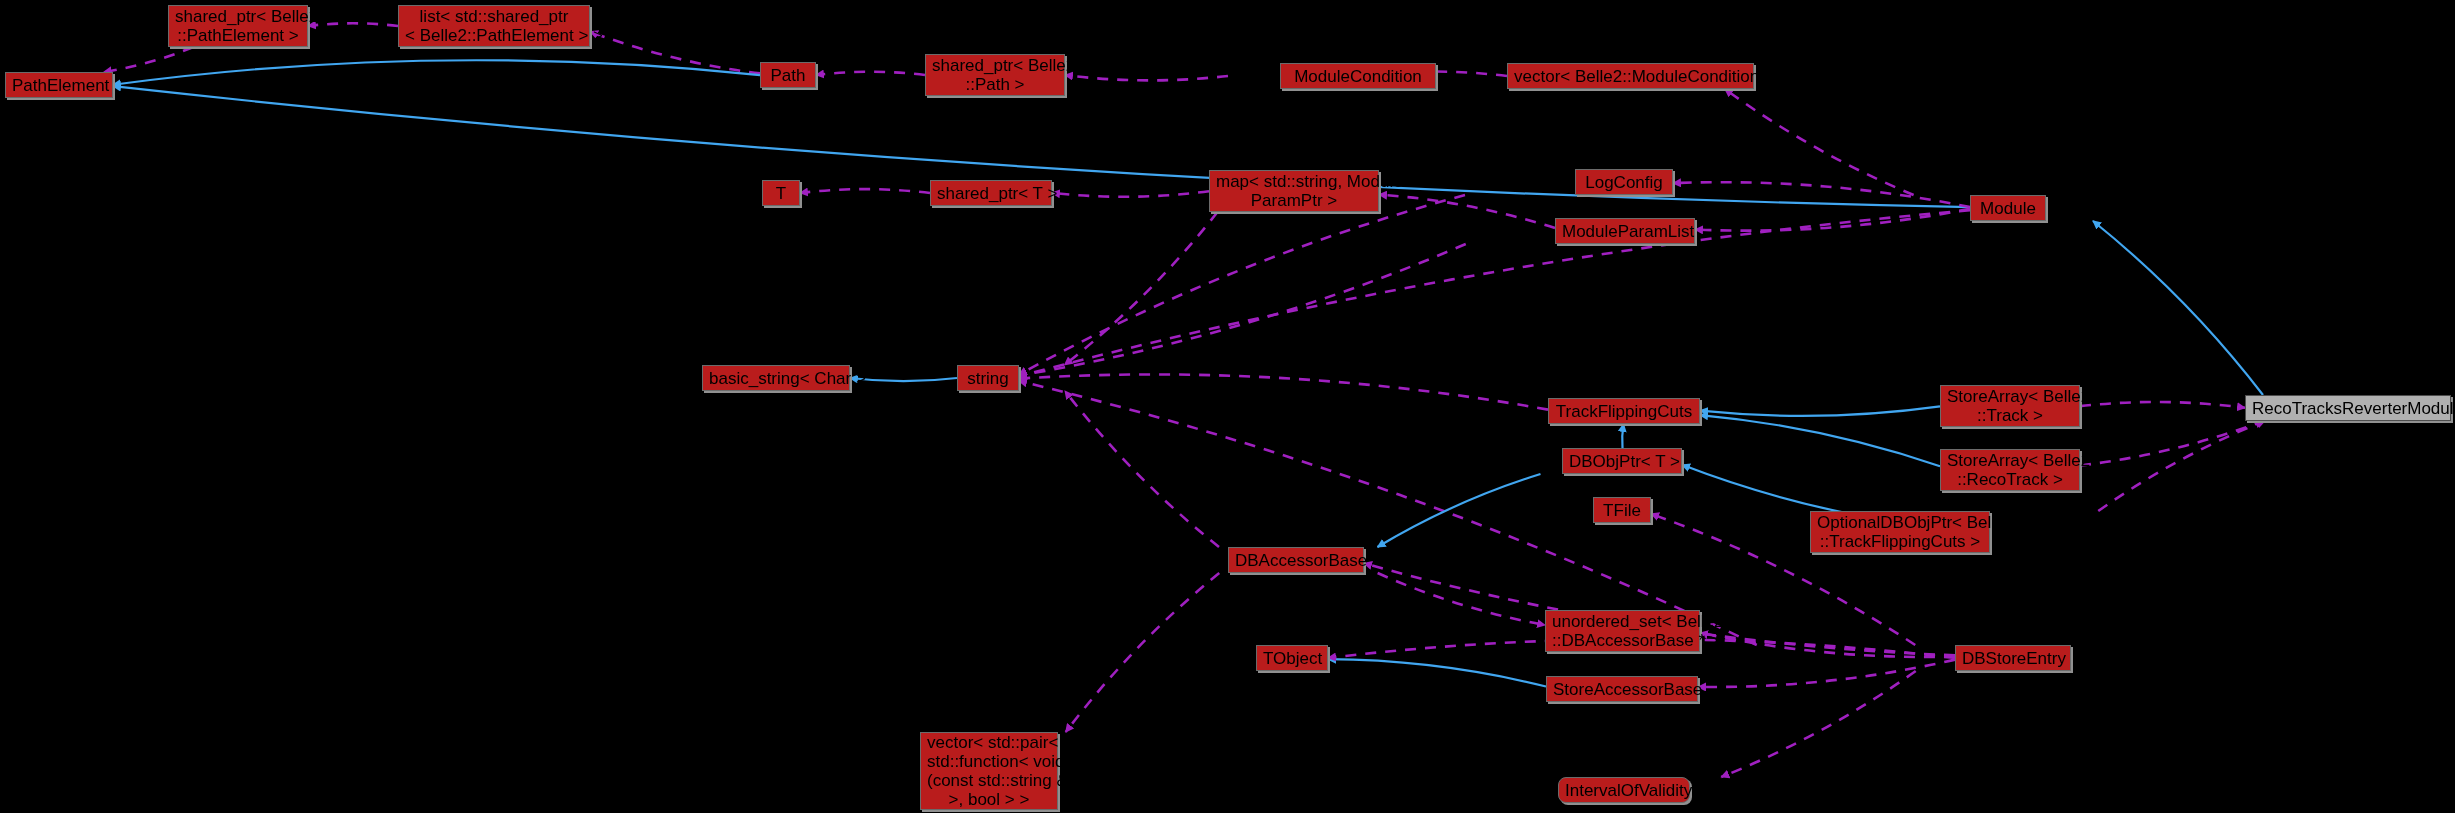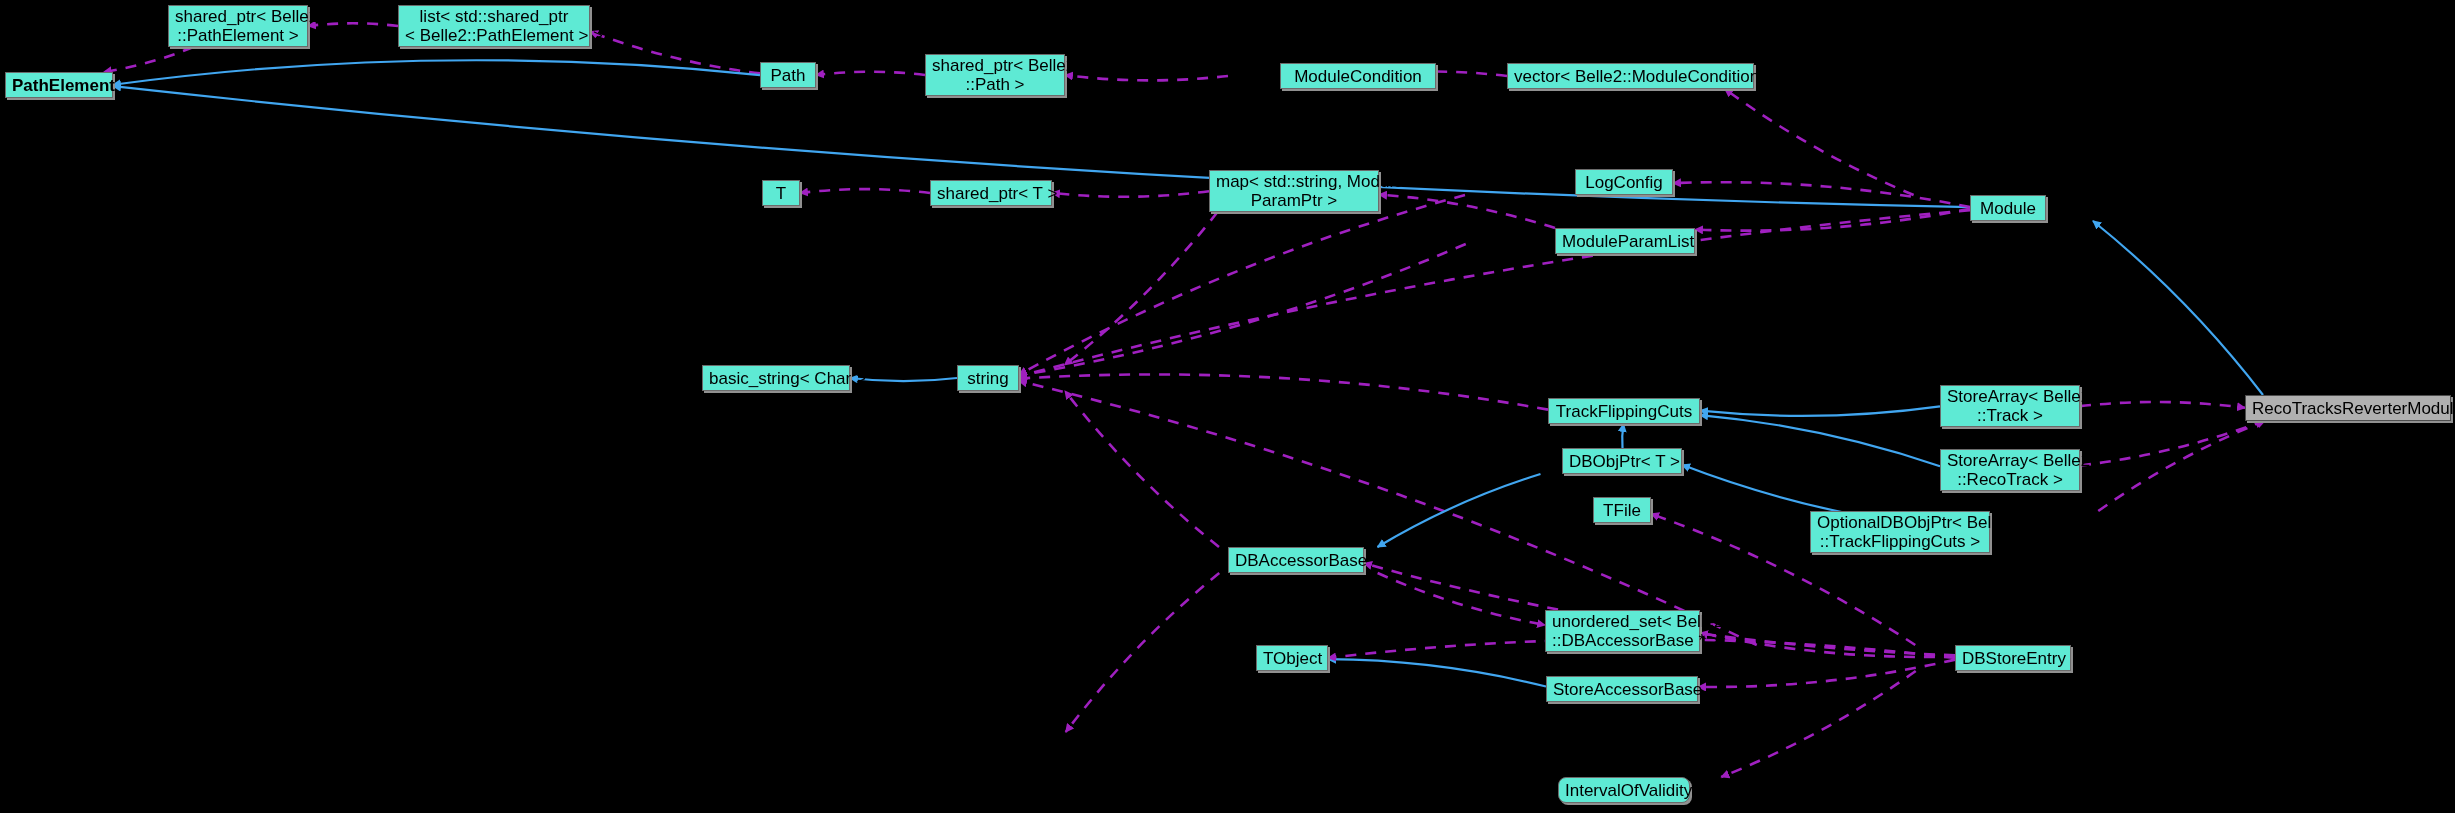--- a/index.html
+++ b/index.html
@@ -1,19 +1,19 @@
 <!DOCTYPE html>
 <html><head>
 <meta charset="utf-8">
 <style>
   html,body{margin:0;padding:0;background:#000;}
   #canvas{position:relative;width:2455px;height:813px;background:#000;overflow:hidden;
           font-family:"Liberation Sans",sans-serif;}
   #edges{position:absolute;left:0;top:0;width:2455px;height:813px;}
-  .node{position:absolute;box-sizing:border-box;background:#5eead4;border:1px solid #6b6b6b;
+  .node{position:absolute;box-sizing:border-box;background:#b91c1c;border:1px solid #6b6b6b;
         color:#000;font-size:17px;line-height:19px;text-align:center;
         display:flex;align-items:center;justify-content:center;
         box-shadow:2px 2px 0 0 #909090;white-space:pre;padding:2px 6px;}
   .node.current{background:#b0b0b0;border:1px solid #4d4d4d;}
   .node span{display:block;width:100%;}
 </style>
 </head>
 <body>
 
 <div id="canvas">
@@ -62,49 +62,53 @@
         <path d="M 1955 655.2253835425383 Q 1653.9816569037657 644.6991910739191 1364 563.2529986052998" fill="none" stroke="#a020c0" stroke-width="2.6" stroke-dasharray="11,9" marker-end="url(#arrow-purple)"></path>
         <path d="M 1377.625 573 Q 1458.1864127105666 609.0932274119449 1545 625.1014548238898" fill="none" stroke="#a020c0" stroke-width="2.6" stroke-dasharray="11,9" marker-end="url(#arrow-purple)"></path>
         <path d="M 1955 656.5964148527529 Q 1826.0767439180538 660.035947503201 1700 632.8754801536492" fill="none" stroke="#a020c0" stroke-width="2.6" stroke-dasharray="11,9" marker-end="url(#arrow-purple)"></path>
         <path d="M 1546 686.5012121212121 Q 1438.6390545454547 659.7624242424241 1328 659.1836363636363" fill="none" stroke="#41a6f0" stroke-width="2.2" marker-end="url(#arrow-blue)"></path>
         <path d="M 1955 659.6094629156011 Q 1828.136895140665 688.6702557544758 1698 686.8910485933504" fill="none" stroke="#a020c0" stroke-width="2.6" stroke-dasharray="11,9" marker-end="url(#arrow-purple)"></path>
         <path d="M 1219.25 573 Q 1132.96 643.29 1065.75 732" fill="none" stroke="#a020c0" stroke-width="2.6" stroke-dasharray="11,9" marker-end="url(#arrow-purple)"></path>
         <path d="M 1915.75 671 Q 1824.86 735.67 1721.25 777" fill="none" stroke="#a020c0" stroke-width="2.6" stroke-dasharray="11,9" marker-end="url(#arrow-purple)"></path>
         <path d="M 1955 658 Q 1641.5 620.38 1328 658" fill="none" stroke="#a020c0" stroke-width="2.6" stroke-dasharray="11,9" marker-end="url(#arrow-purple)"></path>
       </g>
   </svg>
-<div class="node" style="left: 5px; top: 72px; width: 108px; height: 26px; font-weight: bold;"><span>PathElement</span></div>
+<div class="node" style="left: 5px; top: 72px; width: 108px; height: 26px;"><span>PathElement</span></div>
     <div class="node" style="left: 168px; top: 5px; width: 140px; height: 42px;"><span>shared_ptr&lt; Belle2
 ::PathElement &gt;</span></div>
     <div class="node" style="left: 398px; top: 5px; width: 192px; height: 42px;"><span>list&lt; std::shared_ptr
 &lt; Belle2::PathElement &gt; &gt;</span></div>
     <div class="node" style="left: 760px; top: 62px; width: 56px; height: 26px;"><span>Path</span></div>
     <div class="node" style="left: 925px; top: 54px; width: 140px; height: 42px;"><span>shared_ptr&lt; Belle2
 ::Path &gt;</span></div>
     <div class="node" style="left: 1280px; top: 63px; width: 156px; height: 26px;"><span>ModuleCondition</span></div>
     <div class="node" style="left: 1507px; top: 63px; width: 247px; height: 26px;"><span>vector&lt; Belle2::ModuleCondition &gt;</span></div>
     <div class="node" style="left: 762px; top: 180px; width: 38px; height: 26px;"><span>T</span></div>
     <div class="node" style="left: 930px; top: 180px; width: 122px; height: 26px;"><span>shared_ptr&lt; T &gt;</span></div>
     <div class="node" style="left: 1209px; top: 170px; width: 170px; height: 42px;"><span>map&lt; std::string, Module
 ParamPtr &gt;</span></div>
     <div class="node" style="left: 1575px; top: 169px; width: 98px; height: 26px;"><span>LogConfig</span></div>
-    <div class="node" style="left: 1555px; top: 228px; width: 140px; height: 26px;"><span>ModuleParamList</span></div>
+    <div class="node" style="left: 1555px; top: 218px; width: 140px; height: 26px;"><span>ModuleParamList</span></div>
     <div class="node" style="left: 1970px; top: 195px; width: 76px; height: 26px;"><span>Module</span></div>
     <div class="node" style="left: 702px; top: 365px; width: 148px; height: 26px;"><span>basic_string&lt; Char &gt;</span></div>
     <div class="node" style="left: 957px; top: 365px; width: 62px; height: 26px;"><span>string</span></div>
     <div class="node" style="left: 1548px; top: 398px; width: 152px; height: 26px;"><span>TrackFlippingCuts</span></div>
     <div class="node" style="left: 1562px; top: 448px; width: 120px; height: 26px;"><span>DBObjPtr&lt; T &gt;</span></div>
     <div class="node" style="left: 1593px; top: 497px; width: 58px; height: 26px;"><span>TFile</span></div>
     <div class="node" style="left: 1940px; top: 385px; width: 140px; height: 42px;"><span>StoreArray&lt; Belle2
 ::Track &gt;</span></div>
     <div class="node" style="left: 1940px; top: 449px; width: 140px; height: 42px;"><span>StoreArray&lt; Belle2
 ::RecoTrack &gt;</span></div>
     <div class="node" style="left: 1810px; top: 511px; width: 180px; height: 42px;"><span>OptionalDBObjPtr&lt; Belle2
 ::TrackFlippingCuts &gt;</span></div>
     <div class="node current" style="left: 2245px; top: 395px; width: 206px; height: 26px;"><span>RecoTracksReverterModule</span></div>
     <div class="node" style="left: 1228px; top: 547px; width: 136px; height: 26px;"><span>DBAccessorBase</span></div>
     <div class="node" style="left: 1256px; top: 645px; width: 72px; height: 26px;"><span>TObject</span></div>
     <div class="node" style="left: 1545px; top: 610px; width: 155px; height: 42px;"><span>unordered_set&lt; Belle2
 ::DBAccessorBase * &gt;</span></div>
     <div class="node" style="left: 1546px; top: 676px; width: 152px; height: 26px;"><span>StoreAccessorBase</span></div>
+    <div class="node" style="left: 920px; top: 732px; width: 138px; height: 78px;"><span>vector&lt; std::pair&lt;
+std::function&lt; void
+(const std::string &amp;)
+&gt;, bool &gt; &gt;</span></div>
     <div class="node" style="left: 1558px; top: 777px; width: 132px; height: 26px; border-radius: 8px;"><span>IntervalOfValidity</span></div>
     <div class="node" style="left: 1955px; top: 645px; width: 116px; height: 26px;"><span>DBStoreEntry</span></div>
   </div>
 
 </body></html>

